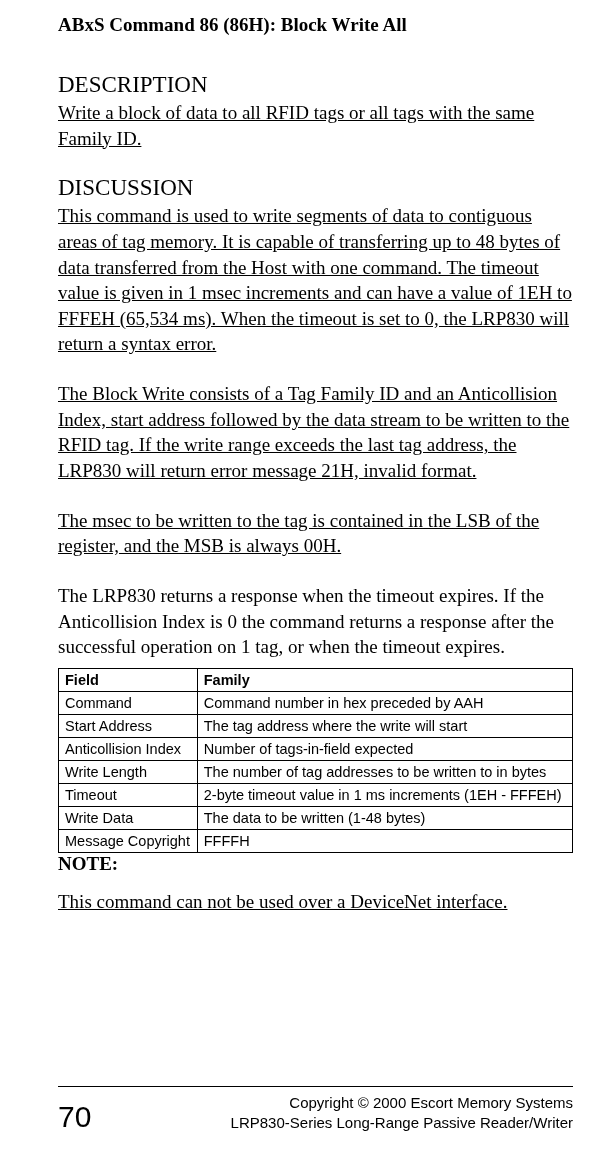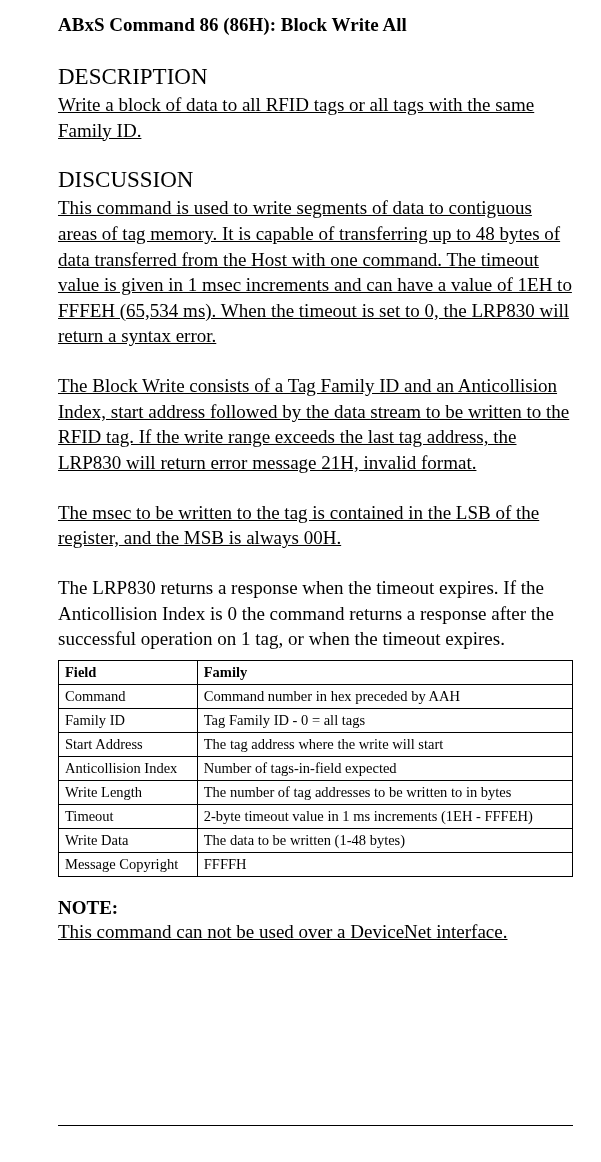--- a/index.html
+++ b/index.html
@@ -12,47 +12,46 @@
       height: 1162px;
       background: #fff;
       font-family: "Times New Roman", Times, serif;
       color: #000;
       padding: 14px 28px 20px 58px;
       position: relative;
     }
     .title {
       font-size: 19px;
       font-weight: bold;
-      margin-bottom: 28px;
+      margin-bottom: 36px;
     }
     .section-head {
       font-size: 23px;
       margin-bottom: 2px;
     }
     .para {
       font-size: 19px;
       line-height: 1.35;
       margin-bottom: 24px;
       text-decoration: underline;
     }
     .para-smallgap {
       font-size: 19px;
       line-height: 1.35;
       margin-bottom: 8px;
     }
     .note-head {
       font-size: 19px;
       font-weight: bold;
-      margin-bottom: 0;
+      margin-bottom: 14px;
     }
     table {
       width: 100%;
       border-collapse: collapse;
-      margin-bottom: 20px;
-      font-family: Liberation Serif, serif;
+      font-family: Liberation Sans, sans-serif;
     }
     th, td {
       border: 1px solid #000;
       text-align: left;
       padding: 3px 6px;
       font-size: 14.5px;
       font-weight: normal;
       vertical-align: middle;
     }
     th {
@@ -106,24 +105,20 @@
       <th style="width:27%">Field</th>
       <th>Family</th>
     </tr>
   </thead>
   <tbody>
     <tr>
       <td>Command</td>
       <td>Command number in hex preceded by AAH</td>
     </tr>
     <tr>
-      <td>Family ID</td>
-      <td>Tag Family ID - 0 = all tags</td>
-    </tr>
-    <tr>
       <td>Start Address</td>
       <td>The tag address where the write will start</td>
     </tr>
     <tr>
       <td>Anticollision Index</td>
       <td>Number of tags-in-field expected</td>
     </tr>
     <tr>
       <td>Write Length</td>
       <td>The number of tag addresses to be written to in bytes</td>
@@ -141,13 +136,20 @@
       <td>FFFFH</td>
     </tr>
   </tbody>
 </table>
 
 <div class="note-head">NOTE:</div>
 <div class="para">This command can not be used over a DeviceNet interface.</div>
 
 <div class="footer">
   <hr class="footer-rule">
+  <div class="footer-row">
+    <div class="page-num">70</div>
+    <div class="footer-text">
+      <div>Copyright © 2000 Escort Memory Systems</div>
+      <div>LRP830-Series Long-Range Passive Reader/Writer</div>
+    </div>
+  </div>
 </div>
 
 </body></html>

